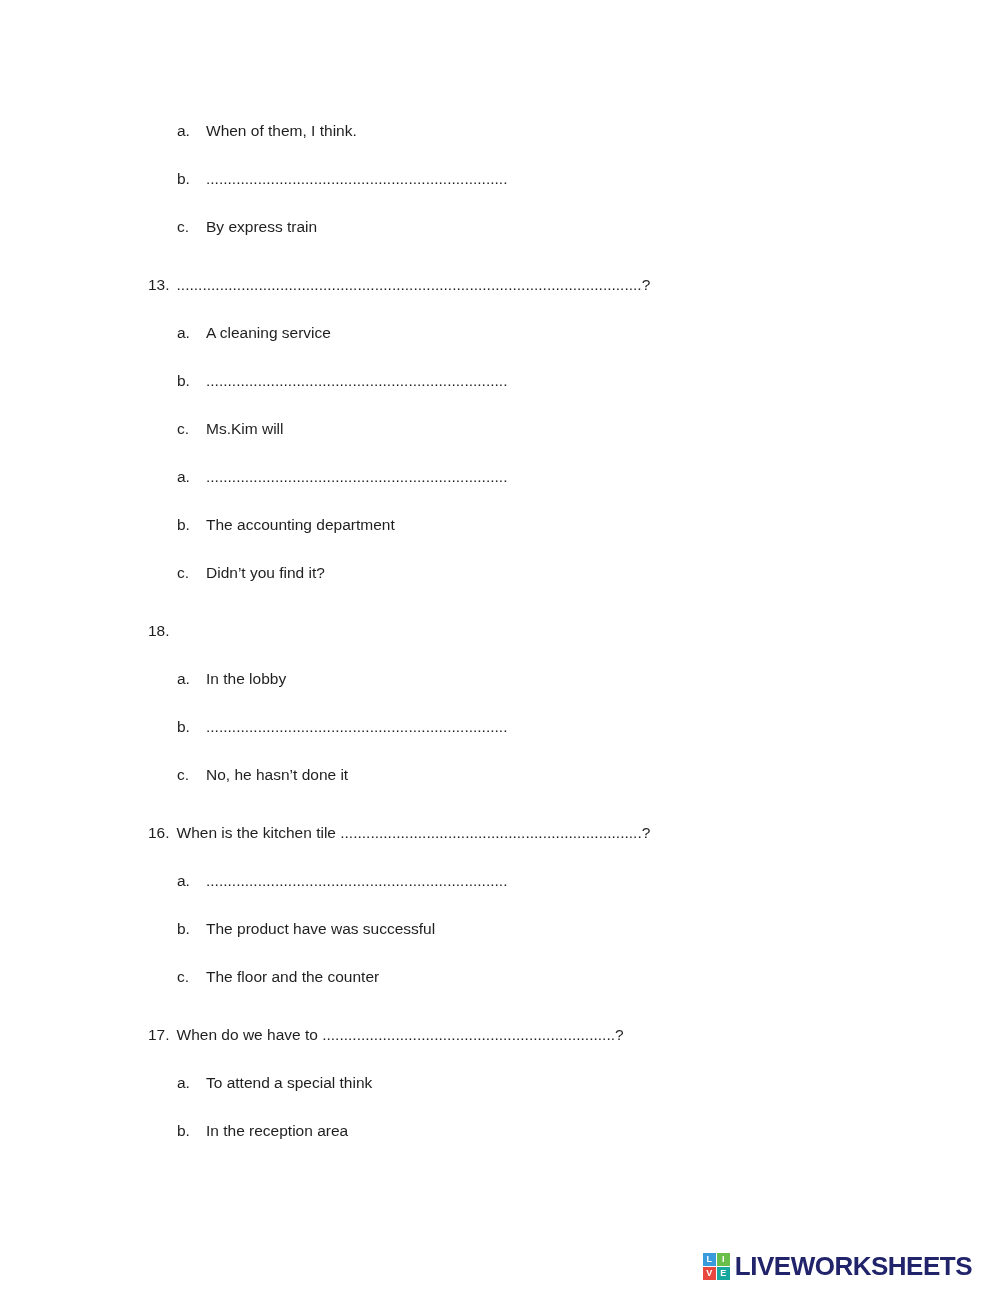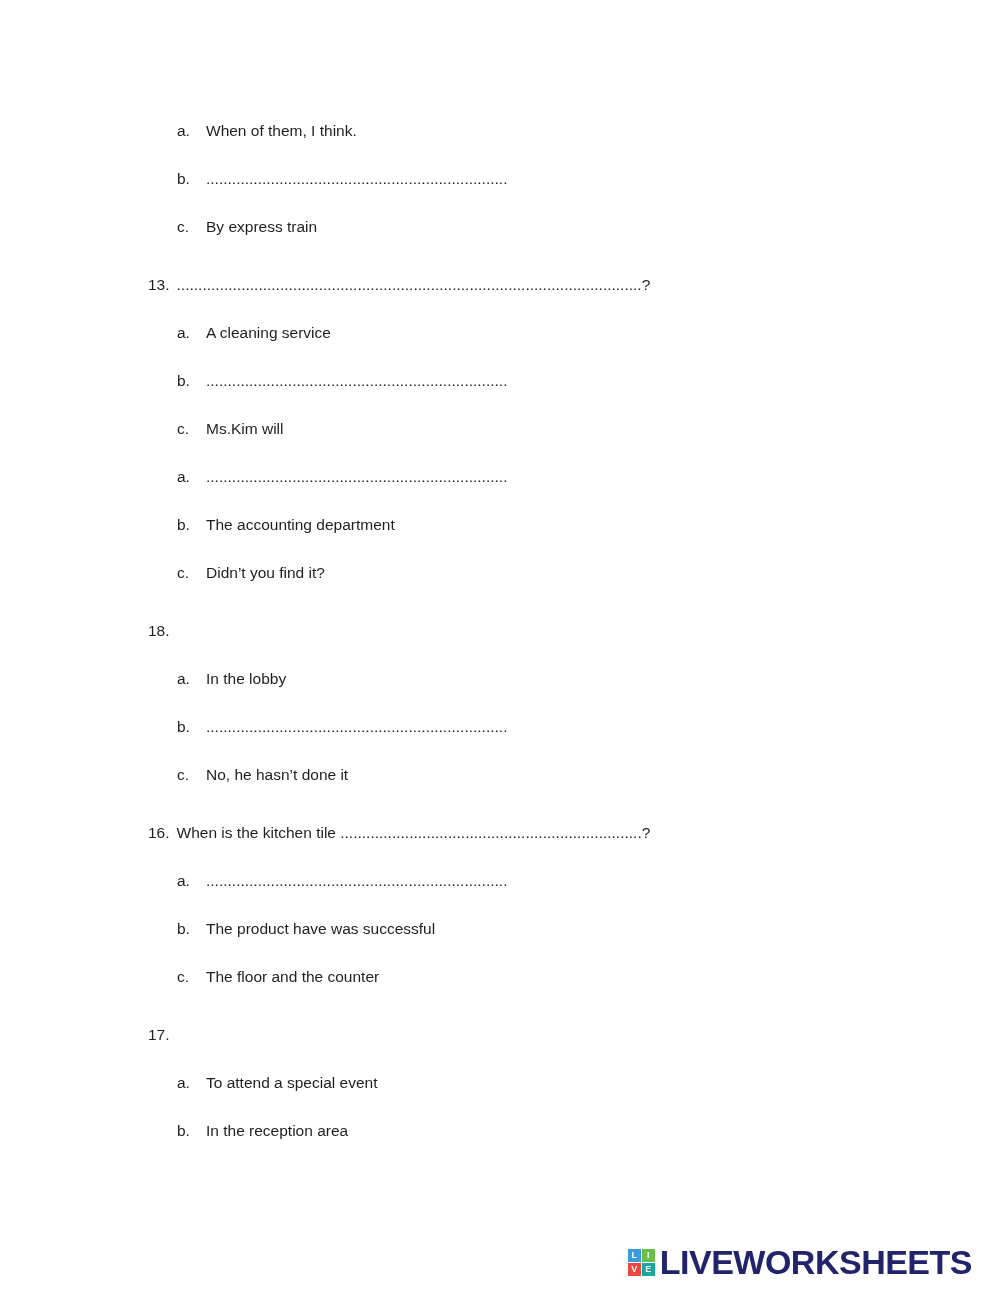--- a/index.html
+++ b/index.html
@@ -48,21 +48,21 @@
   .logo-cell {
     display: flex;
     align-items: center;
     justify-content: center;
     color: #ffffff;
     font-weight: bold;
     font-size: 9px;
     line-height: 1;
   }
   .brand {
-    font-size: 34px;
+    font-size: 26px;
     font-weight: 800;
     letter-spacing: -0.5px;
   }
 </style>
 </head>
 <body>
 
 <main class="sheet">
 
   <div class="line opt">
@@ -136,24 +136,25 @@
     <span class="opt-label">b.</span>
     <span class="opt-text">The product have was successful</span>
   </div>
   <div class="line opt">
     <span class="opt-label">c.</span>
     <span class="opt-text">The floor and the counter</span>
   </div>
 
   <div class="line q">
     <span class="q-num">17.</span>
+    <span class="q-prompt">When do we have to ....................................................................?</span>
   </div>
   <div class="line opt">
     <span class="opt-label">a.</span>
-    <span class="opt-text">To attend a special event</span>
+    <span class="opt-text">To attend a special think</span>
   </div>
   <div class="line opt">
     <span class="opt-label">b.</span>
     <span class="opt-text">In the reception area</span>
   </div>
 
 </main>
 
 <footer class="footer">
   <span class="logo-grid">

